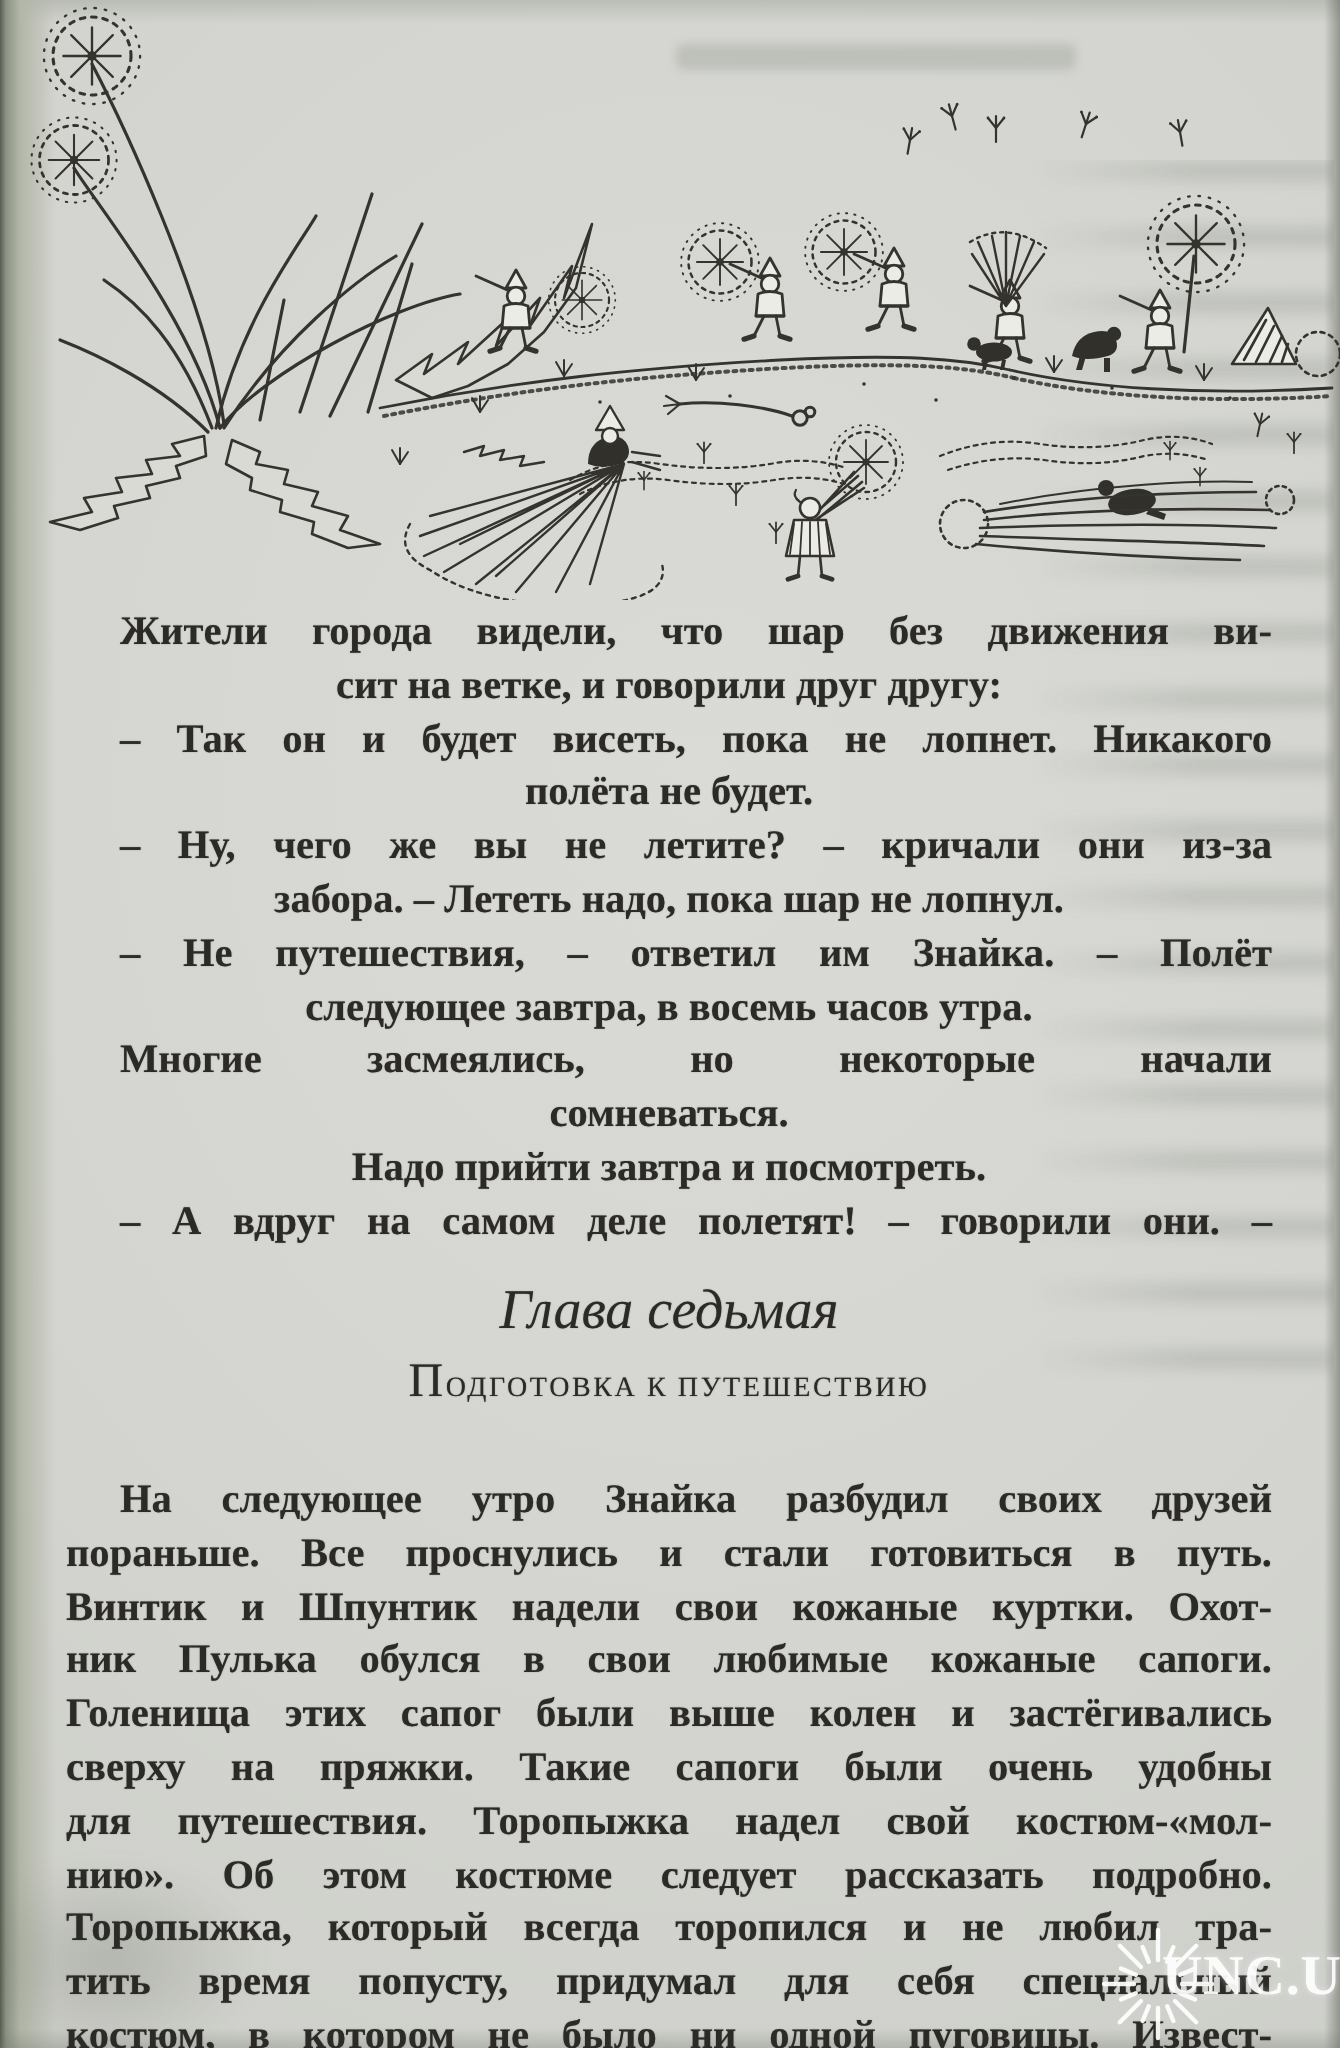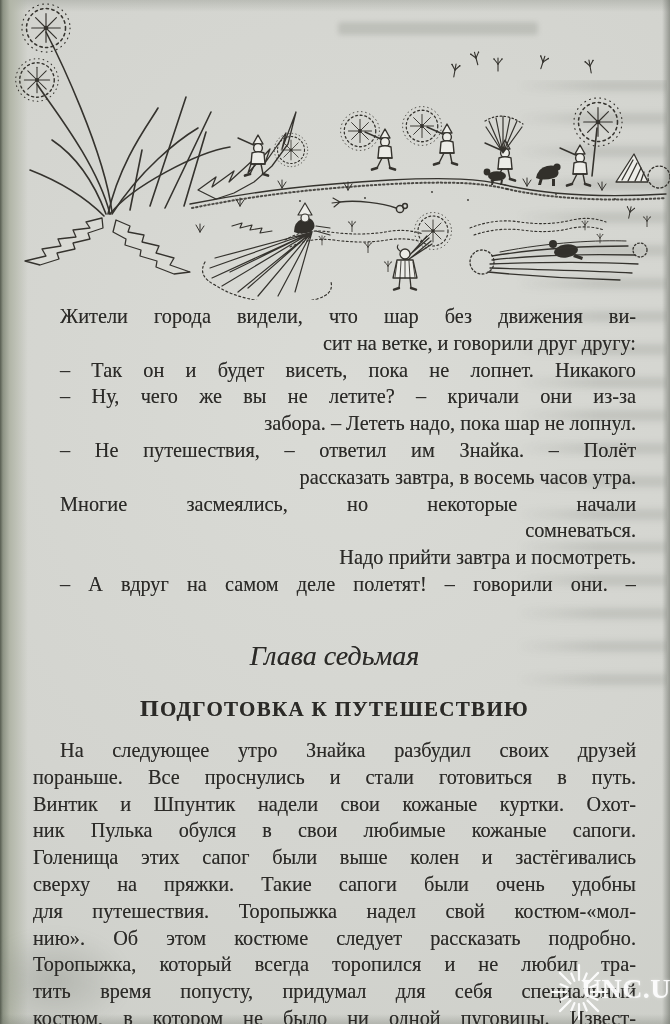--- a/index.html
+++ b/index.html
@@ -25,31 +25,31 @@
     mask-image:linear-gradient(90deg,transparent 0,#000 55%);}
   .bleed-top{position:absolute;left:338px;top:22px;width:200px;height:13px;
     background:rgba(100,105,96,.20);filter:blur(2.5px);border-radius:4px;}
   .bleed-corner{position:absolute;left:-20px;top:930px;width:150px;height:100px;
     background:radial-gradient(closest-side,rgba(108,113,103,.28),rgba(108,113,103,0));filter:blur(5px);}
   
   .illustration{position:absolute;left:0;top:0;width:670px;height:300px;}
   
   .text-block{position:absolute;left:33px;width:603px;
     font-size:20.3px;line-height:26.8px;color:#2b2a27;
-    text-shadow:0 0 .6px rgba(43,42,39,.5);}
+    text-shadow:0 0 .6px rgba(43,42,39,.5);font-weight:bold;}
   .para1{top:303px;}
   .para2{top:716px;margin-top:21px;}
-  .line{text-align:right;}
+  .line{text-align:center;}
   .line.just{text-align:justify;text-align-last:justify;}
   .line.indent{text-indent:27px;}
   
   .chapter{position:absolute;left:33px;top:642px;width:603px;text-align:center;color:#2b2a27;}
   .chapter-sub{font-style:italic;font-size:28px;line-height:27px;
     text-shadow:0 0 .6px rgba(43,42,39,.5);}
-  .chapter-title{margin-top:26px;font-weight:700;font-size:21px;letter-spacing:1.3px;
+  .chapter-title{margin-top:9px;font-weight:400;font-size:14px;letter-spacing:1.3px;
     text-shadow:0 0 .6px rgba(43,42,39,.6);}
   .chapter-title::first-letter{font-size:24px;}
   
   .watermark{position:absolute;left:543px;top:956px;width:127px;height:66px;opacity:.93;}
   .wm-icon{position:absolute;left:6px;top:6px;width:60px;height:60px;}
   .wm-text{position:absolute;left:38px;top:17px;font-family:"Liberation Serif",serif;
     font-weight:700;font-size:28px;color:#ffffff;letter-spacing:.4px;
     text-shadow:0 0 3px rgba(255,255,255,.45);white-space:nowrap;}
 </style>
 </head>
@@ -261,24 +261,25 @@
       <use href="#seed" x="647" y="221" transform-origin="647 221" transform="scale(0.8)"></use>
       <use href="#seed" x="585" y="225" transform-origin="585 225" transform="scale(0.7)"></use>
       <use href="#seed" x="600" y="238" transform-origin="600 238" transform="scale(0.7)"></use>
     </g>
   </svg>
 
   <div class="text-block para1">
       <div class="line indent just">Жители города видели, что шар без движения ви-</div>
       <div class="line">сит на ветке, и говорили друг другу:</div>
       <div class="line indent just">– Так он и будет висеть, пока не лопнет. Никакого</div>
+      <div class="line">полёта не будет.</div>
       <div class="line indent just">– Ну, чего же вы не летите? – кричали они из-за</div>
       <div class="line">забора. – Лететь надо, пока шар не лопнул.</div>
       <div class="line indent just">– Не путешествия, – ответил им Знайка. – Полёт</div>
-      <div class="line">рассказать завтра, в восемь часов утра.</div>
+      <div class="line">следующее завтра, в восемь часов утра.</div>
       <div class="line indent just">Многие засмеялись, но некоторые начали</div>
       <div class="line">сомневаться.</div>
       <div class="line">Надо прийти завтра и посмотреть.</div>
       <div class="line indent just">– А вдруг на самом деле полетят! – говорили они. –</div>
     </div>
 
   <div class="chapter">
     <div class="chapter-sub">Глава седьмая</div>
     <div class="chapter-title">ПОДГОТОВКА К ПУТЕШЕСТВИЮ</div>
   </div>

